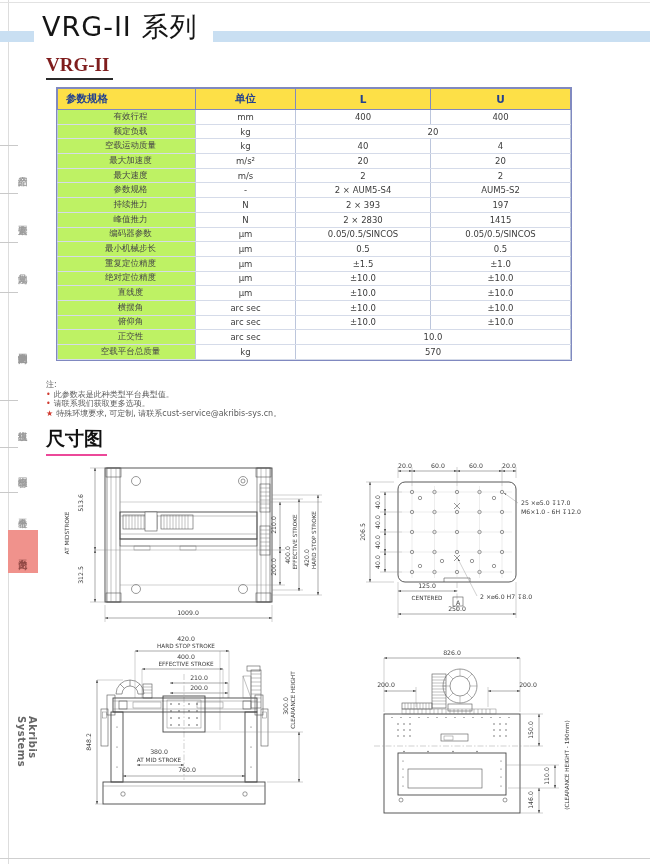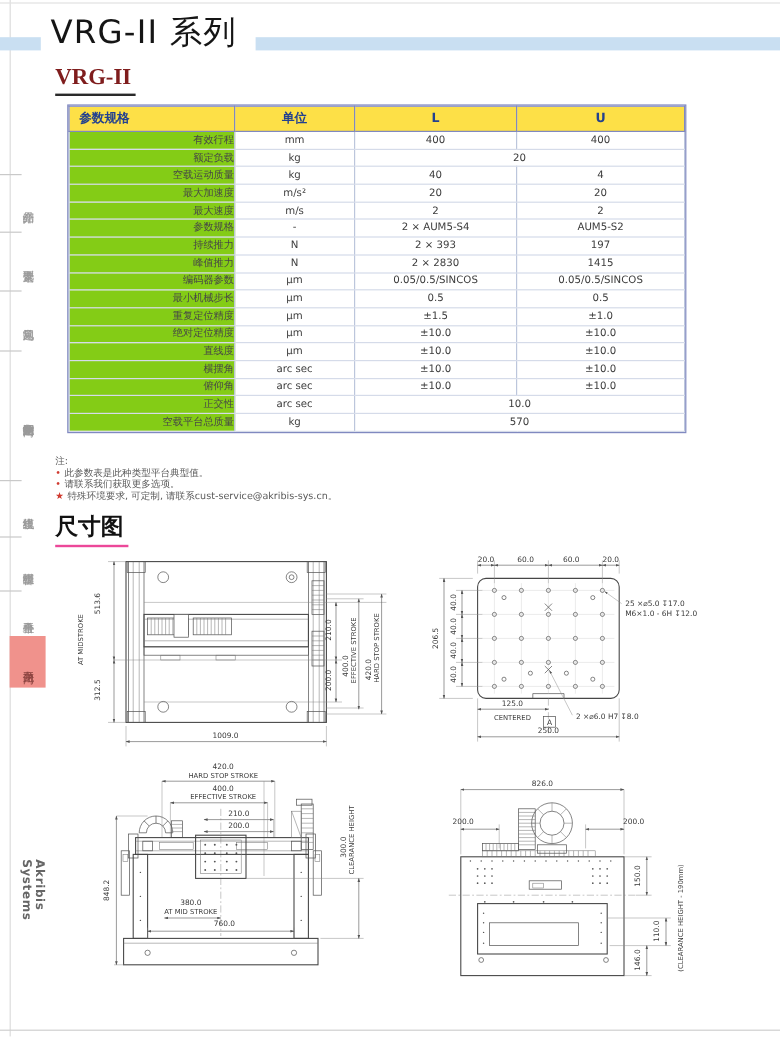--- a/index.html
+++ b/index.html
@@ -27,21 +27,21 @@
   .brand{position:absolute;left:16px;top:716px;height:86px;writing-mode:vertical-rl;
          font-size:10px;font-weight:600;color:#666;letter-spacing:.5px;}
   
   #spec{position:absolute;left:57px;top:88px;width:513px;border-collapse:collapse;table-layout:fixed;}
   #spec,#spec th{border:1px solid #8089c0;}
   #spec{outline:1px solid #8089c0;}
   #spec th{background:#fde047;color:#23418f;font-size:10.5px;font-weight:bold;height:20px;padding:0;}
   #spec th.hname{text-align:left;padding-left:8px;}
   #spec td{font-size:8.5px;color:#3c3c3c;height:13.7px;padding:0;text-align:center;
            border-right:1px solid #bcc6dc;border-bottom:1px solid #d5dbe9;border-left:1px solid #bcc6dc;}
-  #spec td.rowname{text-align:right;padding-left:8px;background:#84cc16;color:#474747;}
+  #spec td.rowname{text-align:center;padding-left:8px;background:#bef264;color:#474747;}
   
   #notes{position:absolute;left:46px;top:380px;font-size:8px;color:#5a5a5a;line-height:9.6px;}
   #notes .bullet{color:#d03a2f;margin-right:3px;}
   #notes .note-title{color:#5a5a5a;}
   
   svg{position:absolute;overflow:visible;}
   .o{fill:none;stroke:#464646;stroke-width:.9;}
   .t{fill:none;stroke:#555;stroke-width:.6;}
   .t2{fill:none;stroke:#777;stroke-width:.45;}
   .g{fill:none;stroke:#cfcfcf;stroke-width:.35;}

